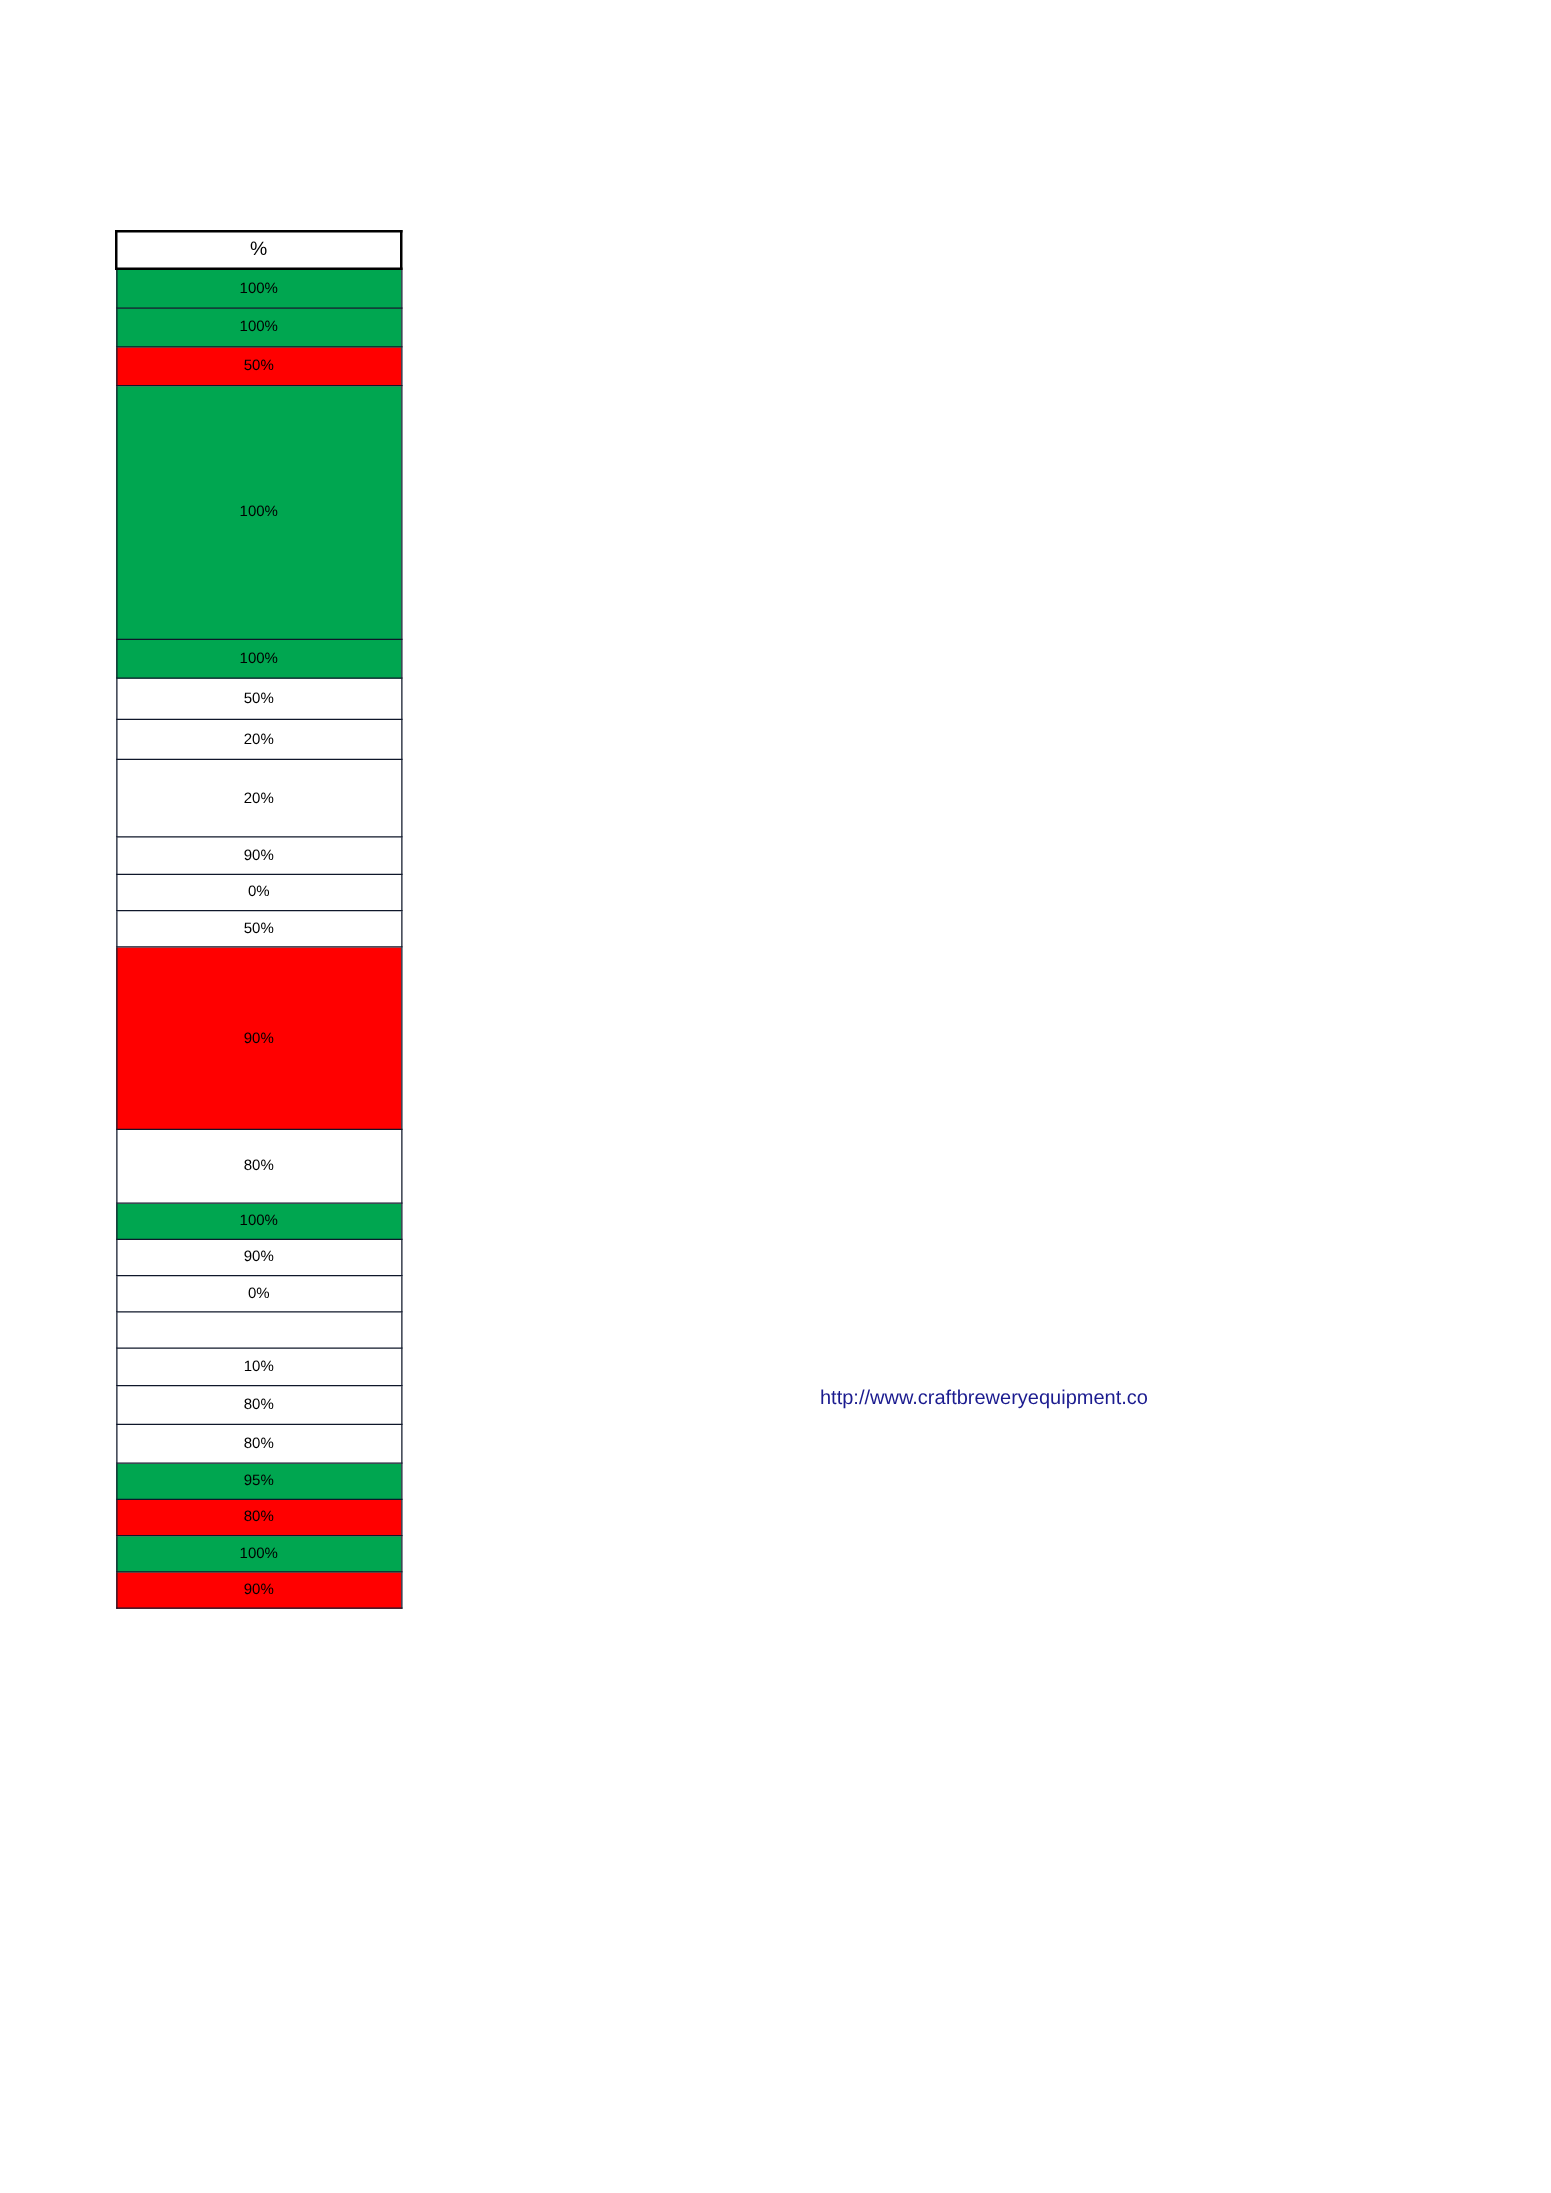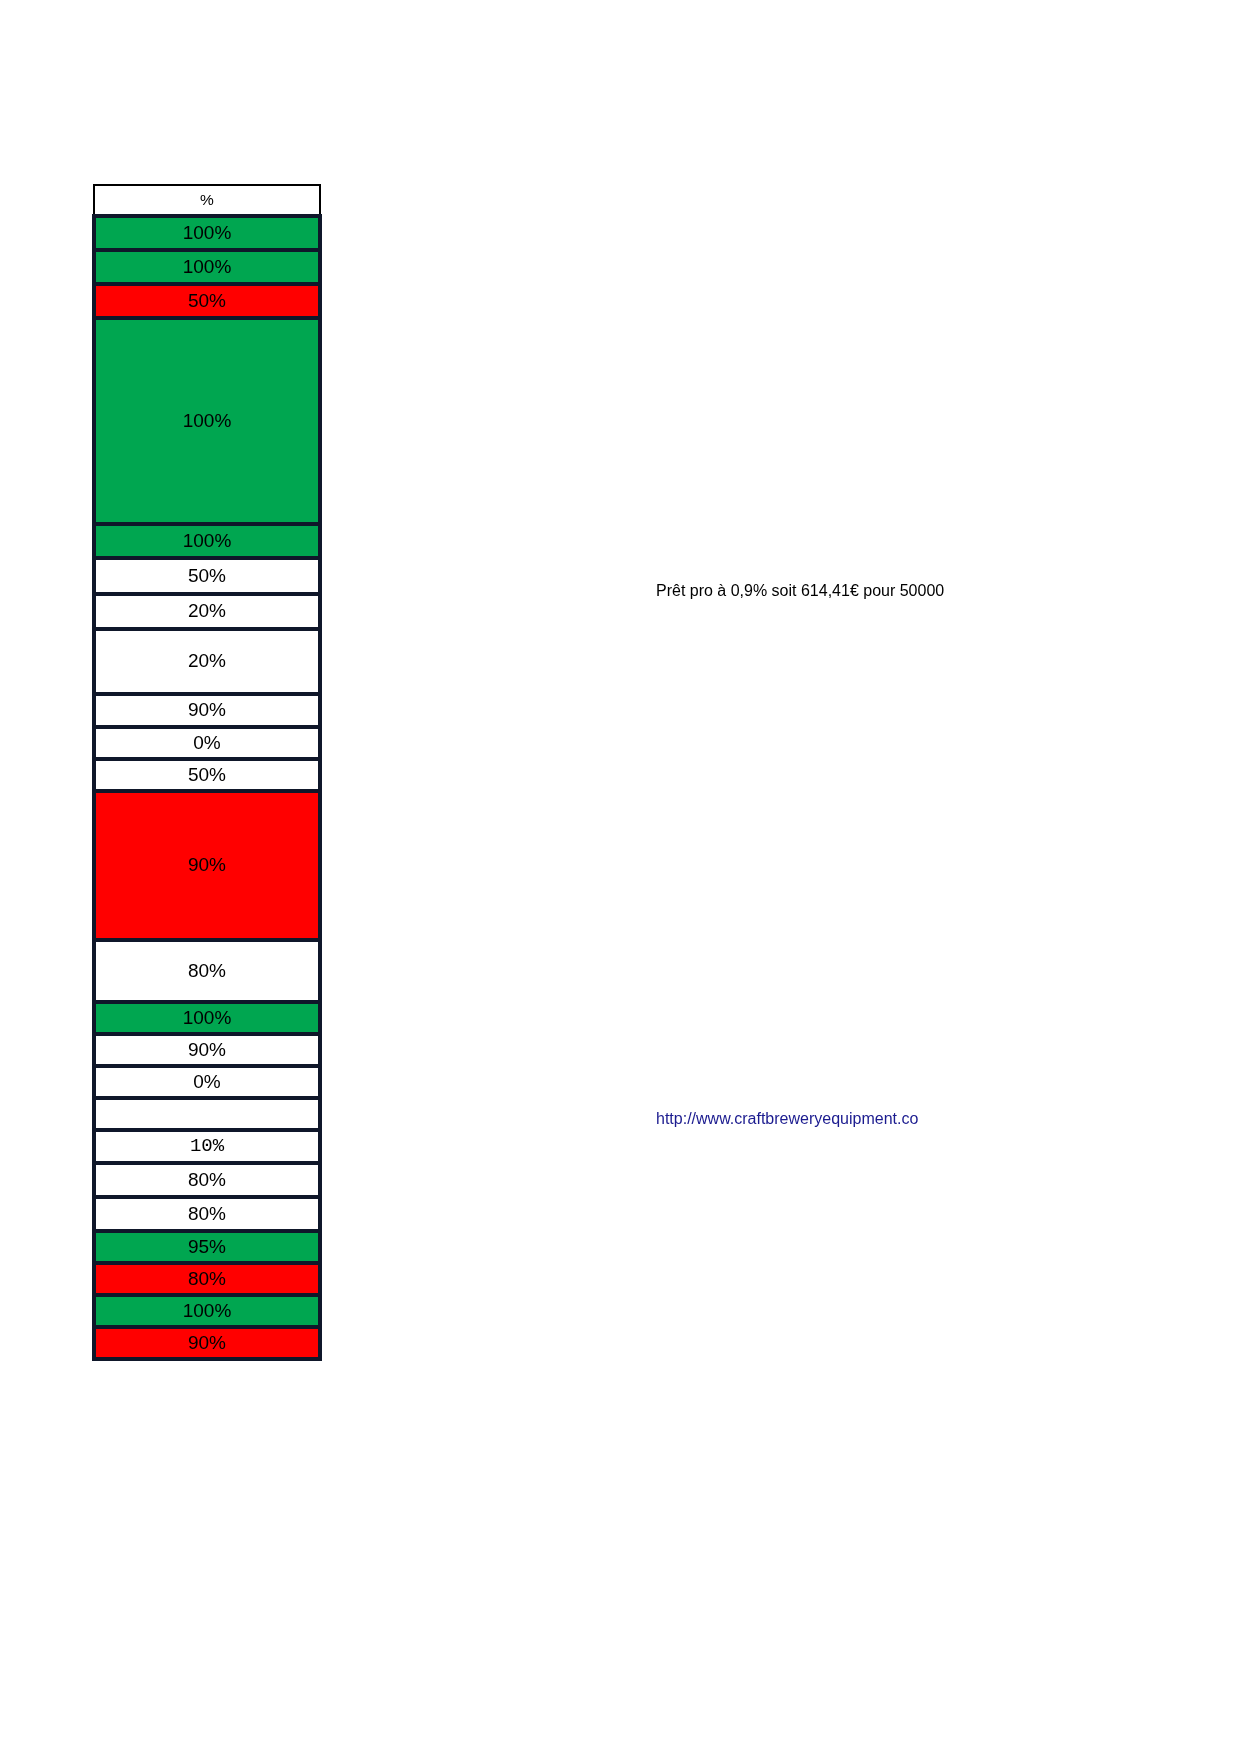--- a/index.html
+++ b/index.html
@@ -16,24 +16,24 @@
   
   .pct-table{
     position:absolute;
     left:92px;
     top:184px;
     width:230px;
     border-collapse:collapse;
     table-layout:fixed;
   }
   .pct-table td{
-    border:4px solid #0f172a;
+    border:1px solid #0f172a;
     text-align:center;
     vertical-align:middle;
-    font-size:19px;
+    font-size:12px;
     color:#000000;
     padding:0;
     line-height:1.1;
     font-family:"Liberation Sans","DejaVu Sans",sans-serif;
   }
   .pct-table td.hdr{
     border:2.5px solid #000000;
     background:#ffffff;
     font-size:15.5px;
   }
@@ -108,21 +108,21 @@
         <tr>
           <td class="fill-white" style="height: 28px;">90%</td>
         </tr>
         <tr>
           <td class="fill-white" style="height: 28px;">0%</td>
         </tr>
         <tr>
           <td class="fill-white" style="height: 28px;"></td>
         </tr>
         <tr>
-          <td class="fill-white" style="height: 29px; font-family: Liberation Mono, monospace;">10%</td>
+          <td class="fill-white" style="height: 29px;">10%</td>
         </tr>
         <tr>
           <td class="fill-white" style="height: 30px;">80%</td>
         </tr>
         <tr>
           <td class="fill-white" style="height: 30px;">80%</td>
         </tr>
         <tr>
           <td class="fill-green" style="height: 28px;">95%</td>
         </tr>
@@ -131,21 +131,18 @@
         </tr>
         <tr>
           <td class="fill-green" style="height: 28px;">100%</td>
         </tr>
         <tr>
           <td class="fill-red" style="height: 28px;">90%</td>
         </tr>
       </tbody>
   </table>
 
-  <div class="clip-right" style="top:582px">
-    <span class="inner">Prêt pro à 0,9% soit 614,41€ pour 50000</span>
-  </div>
 
   <div class="clip-right" style="top:1110px">
     <span class="inner" id="supplier-link-inner" style="color:#1b1b8f;">http://www.craftbreweryequipment.co</span>
   </div>
 
 </div>
 
 </body></html>

